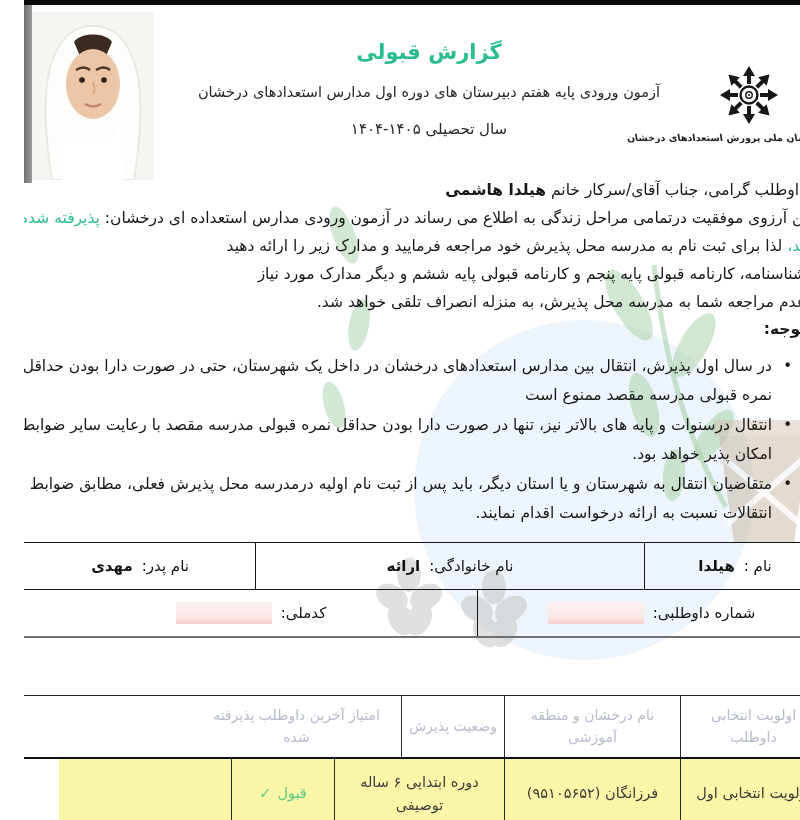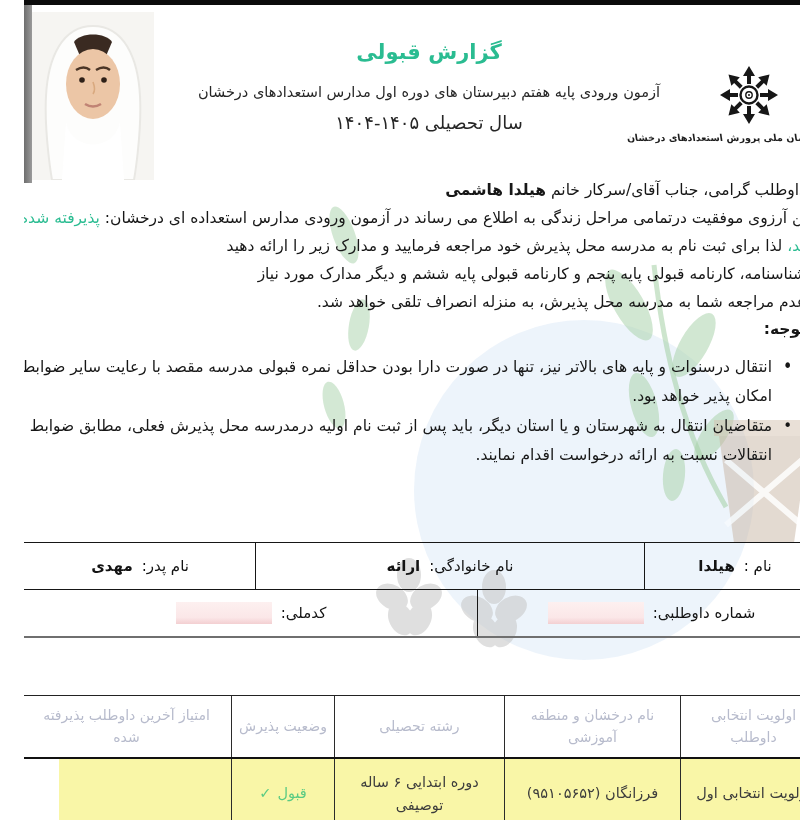--- a/index.html
+++ b/index.html
@@ -13,21 +13,21 @@
   .topbar { position:absolute; left:0; top:0; width:800px; height:5px; background:#0b0b0b; }
   .edgestrip { position:absolute; left:0; top:5px; width:8px; height:178px;
     background:linear-gradient(90deg,#6e6e6e,#9a9a9a); }
   
   .photo { position:absolute; left:8px; top:12px; width:122px; height:168px;
     background:#f7f7f4; box-shadow:0 0 0 1px #e3e3df inset; }
   
   .header { position:absolute; left:150px; top:40px; width:510px; text-align:center; z-index:2; }
   .title { font-size:21px; font-weight:bold; color:#2abc91; letter-spacing:.2px; }
   .subtitle1 { margin-top:20px; font-size:14.5px; color:#262626; }
-  .subtitle2 { margin-top:12px; font-size:18px; color:#262626; }
+  .subtitle2 { margin-top:20px; font-size:15px; color:#262626; }
   
   .logo { position:absolute; left:652px; top:64px; width:146px; text-align:center; z-index:2; }
   .orgname { margin-top:2px; font-size:9.5px; font-weight:600; color:#1d1d1d;
     transform:skewX(8deg); letter-spacing:-.3px; white-space:nowrap; }
   
   .watermark { position:absolute; left:240px; top:175px; z-index:0; pointer-events:none; }
   
   .line { position:absolute; white-space:nowrap; font-size:15.5px; color:#171717; z-index:1; }
   .r-anchor { right:-6px; text-align:right; }
   .l-anchor { left:-4px; }
@@ -162,21 +162,21 @@
     <span>ضمن آرزوی موفقیت درتمامی مراحل زندگی به اطلاع می رساند در آزمون ورودی مدارس استعداده ای درخشان: </span><span class="green">پذیرفته شده</span>
   </div>
   <div class="line r-anchor" style="top:237px; right:-9px;">
     <span class="green">اید،</span><span> لذا برای ثبت نام به مدرسه محل پذیرش خود مراجعه فرمایید و مدارک زیر را ارائه دهید</span>
   </div>
   <div class="line r-anchor" style="top:265px;">شناسنامه، کارنامه قبولی پایه پنجم و کارنامه قبولی پایه ششم و دیگر مدارک مورد نیاز</div>
   <div class="line r-anchor" style="top:293px;">عدم مراجعه شما به مدرسه محل پذیرش، به منزله انصراف تلقی خواهد شد.</div>
   <div class="line r-anchor bold" style="top:320px;">توجه:</div>
 
   <ul class="bullets">
-    <li><span class="dot">•</span></li>
+    <li><span class="dot">•</span><span>در سال اول پذیرش، انتقال بین مدارس استعدادهای درخشان در داخل یک شهرستان، حتی در صورت دارا بودن حداقل نمره قبولی مدرسه مقصد ممنوع است</span></li>
     <li><span class="dot">•</span><span>انتقال درسنوات و پایه های بالاتر نیز، تنها در صورت دارا بودن حداقل نمره قبولی مدرسه مقصد با رعایت سایر ضوابط امکان پذیر خواهد بود.</span></li>
     <li><span class="dot">•</span><span>متقاضیان انتقال به شهرستان و یا استان دیگر، باید پس از ثبت نام اولیه درمدرسه محل پذیرش فعلی، مطابق ضوابط انتقالات نسبت به ارائه درخواست اقدام نمایند.</span></li>
   </ul>
 
   <div class="info-table">
     <div class="info-row first">
       <div class="info-cell w-name">
         <span>نام :</span>
         <span class="bold">هیلدا</span>
       </div>
@@ -200,21 +200,20 @@
       </div>
     </div>
   </div>
 
   <div class="stray">&lt;&gt;</div>
 
   <div class="result-table">
     <div class="res-row head">
       <div class="res-cell col-priority">اولویت انتخابی داوطلب</div>
       <div class="res-cell col-school">نام درخشان و منطقه آموزشی</div>
-      <div class="res-cell col-field">رشته تحصیلی</div>
       <div class="res-cell col-status">وضعیت پذیرش</div>
       <div class="res-cell col-score">امتیاز آخرین داوطلب پذیرفته شده</div>
     </div>
     <div class="res-row data">
       <div class="res-cell col-priority">اولویت انتخابی اول</div>
       <div class="res-cell col-school">فرزانگان (۹۵۱۰۵۶۵۲)</div>
       <div class="res-cell col-field">دوره ابتدایی ۶ ساله توصیفی</div>
       <div class="res-cell col-status">
         <span class="status-wrap">
           <span>✓</span>

